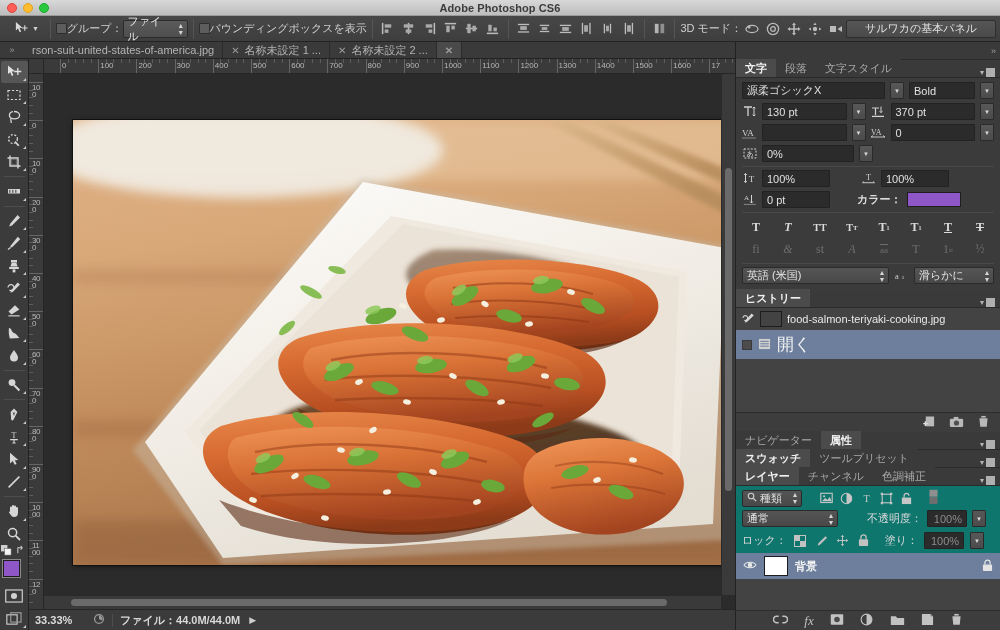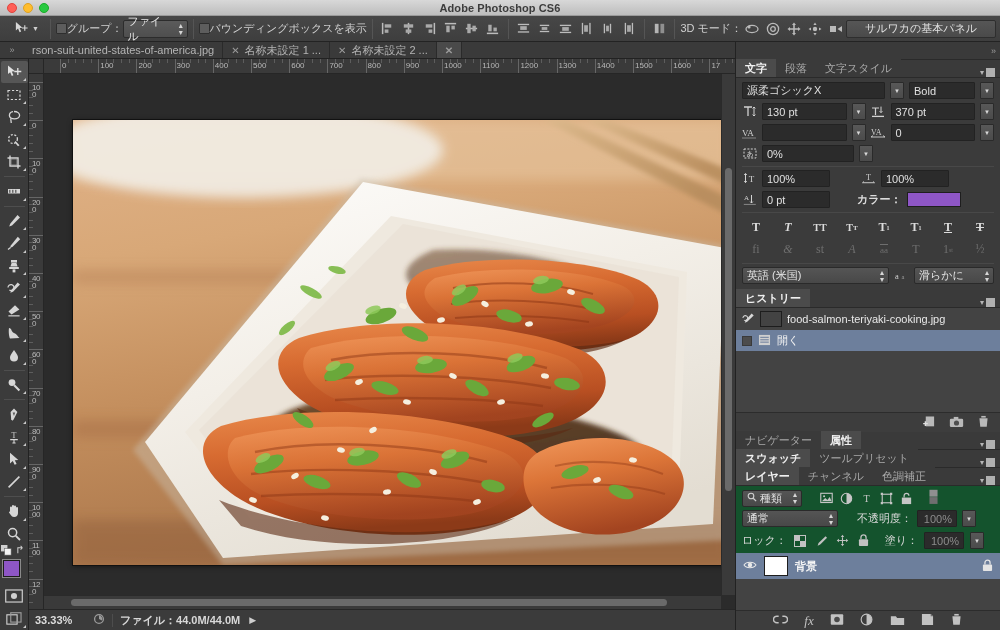--- a/index.html
+++ b/index.html
@@ -213,21 +213,21 @@
     color:#e4e4e4; font-size:11px;
   }
   .hdiv{ height:1px; background:#313131; border-bottom:1px solid #484848; margin:3px 0;}
 
   
   .histbody{ background:#434343; height:104px; position:relative; }
   .hist-src{ display:flex;align-items:center;gap:5px; padding:3px 6px;
     font-size:11px; color:#e8e8e8;}
   .hist-thumb{ width:22px;height:16px;border:1px solid #1d1d1d; overflow:hidden;}
   .hist-item{ display:flex;align-items:center;gap:6px;padding:3px 6px;
-    background:#6d7f9c; color:#f2f2f2; font-size:11px;}
+    background:#6d7f9c; color:#f2f2f2; font-size:17px;}
   .hist-check{ width:10px;height:10px;border:1px solid #3a3a3a;background:#4c4c4c;}
   .panelfoot{
     height:20px; background:#3d3d3d; border-top:1px solid #2c2c2c;
     display:flex; align-items:center; justify-content:flex-end; gap:13px;
     padding-right:10px; color:#bdbdbd; font-size:11px;
   }
 
   
   .layer-row{
     display:flex; align-items:center; gap:7px; padding:3px 7px;
@@ -1223,21 +1223,21 @@
           <span>レイヤー</span>
         </div>
       <div class="ptab">
           <span>チャンネル</span>
         </div>
       <div class="ptab">
           <span>色調補正</span>
         </div>
       <div class="pmenu">▾<i class="bars"></i></div>
     </div>
-    <div style="padding:3px 6px 2px;background:#14532d">
+    <div style="padding:3px 6px 2px;background:#0f766e">
       <div class="row" style="margin-bottom:3px">
         <div class="sel2" style="width:60px;gap:3px">
           <span>
             <svg width="10" height="10" viewBox="0 0 11 11">
                 <circle cx="4.4" cy="4.4" r="3.1" fill="none" stroke="#d0d0d0" stroke-width="1.2"></circle>
                 <path d="M6.8 6.8 L10 10" stroke="#d0d0d0" stroke-width="1.4"></path>
               </svg>
           </span>
           <span style="flex:1">種類</span>
           <span class="stepper">▴<br>▾</span>
@@ -1280,21 +1280,21 @@
               <rect x="0.5" y="0.5" width="9" height="7.6" fill="#8f8f8f"></rect>
               <rect x="0.5" y="8.6" width="9" height="7.6" fill="#6f6f6f"></rect>
             </svg>
         </span>
       </div>
       <div class="row" style="margin-bottom:3px">
         <div class="sel2" style="width:96px">
           <span style="flex:1">通常</span>
           <span class="stepper">▴<br>▾</span>
         </div>
-        <span style="margin-left:14px;font-size:11px;color:#d8d8d8">不透明度：</span>
+        <span style="margin-left:24px;font-size:11px;color:#d8d8d8">不透明度：</span>
         <div class="field disabled" style="width:40px;justify-content:flex-end">100%</div>
         <div class="drop">▼</div>
       </div>
       <div class="lockrow" style="padding:2px 0">
         <span style="color:#d8d8d8">ロック：</span>
         <span class="glyph">
           <svg width="12" height="12" viewBox="0 0 12 12">
               <rect x="0.5" y="0.5" width="11" height="11" fill="none" stroke="#c2c2c2" stroke-width="1"></rect>
               <rect x="0.5" y="0.5" width="5.5" height="5.5" fill="#c2c2c2"></rect>
               <rect x="6" y="6" width="5.5" height="5.5" fill="#c2c2c2"></rect>

